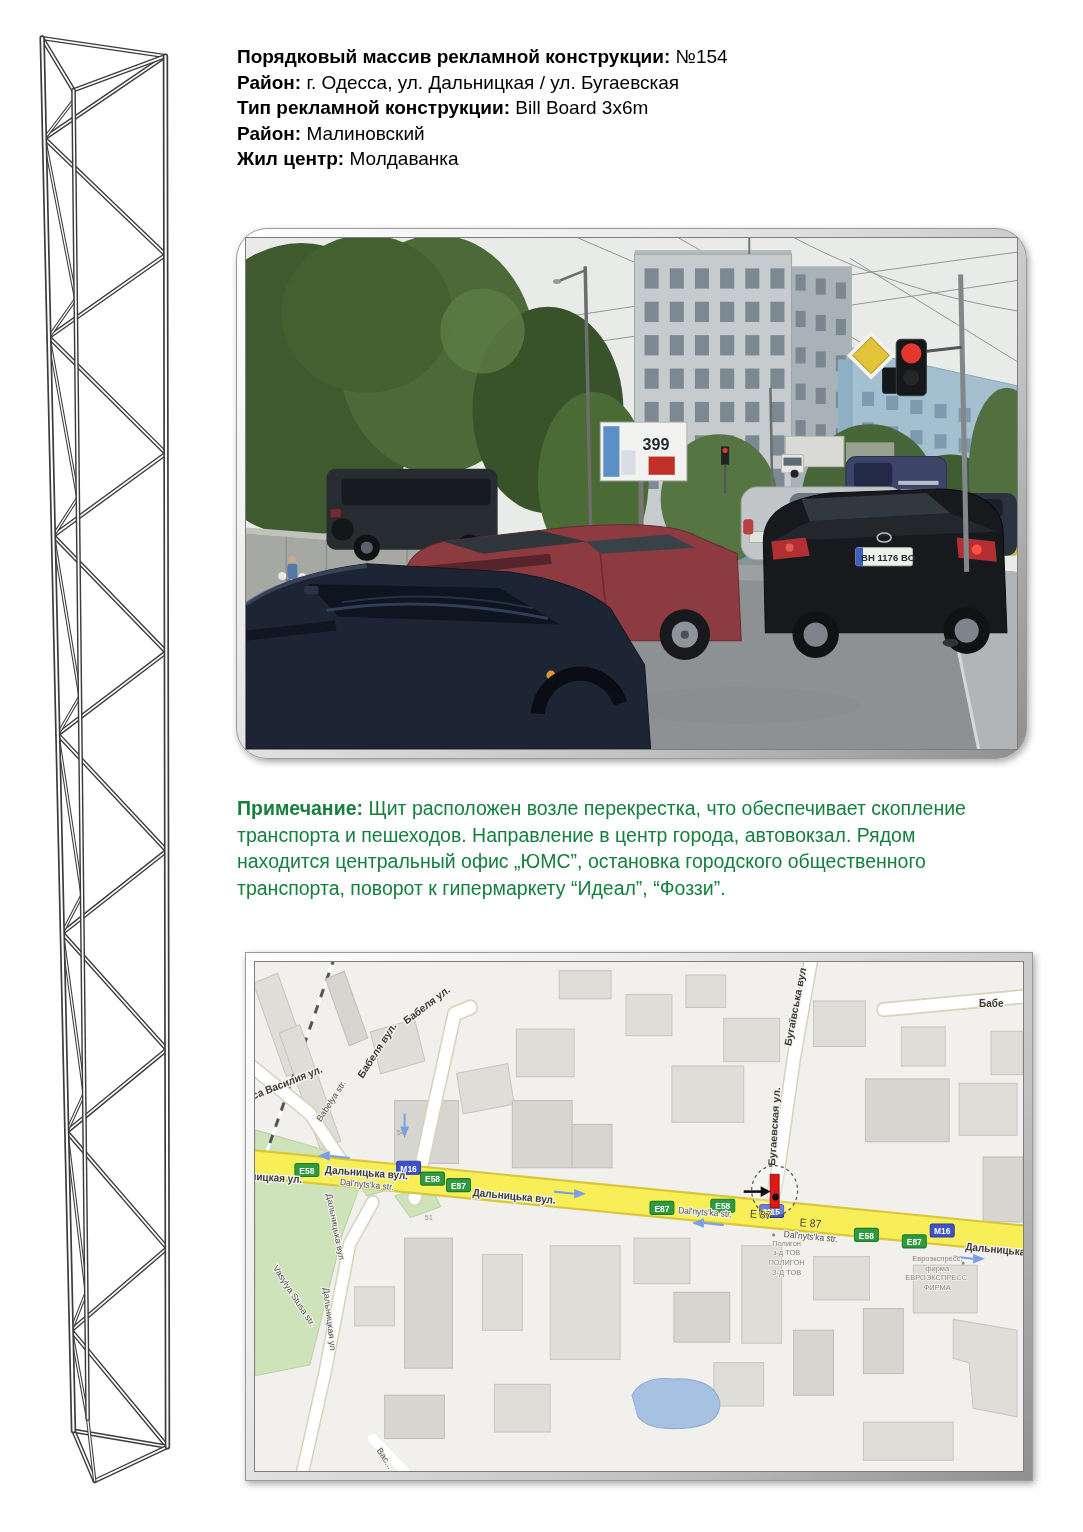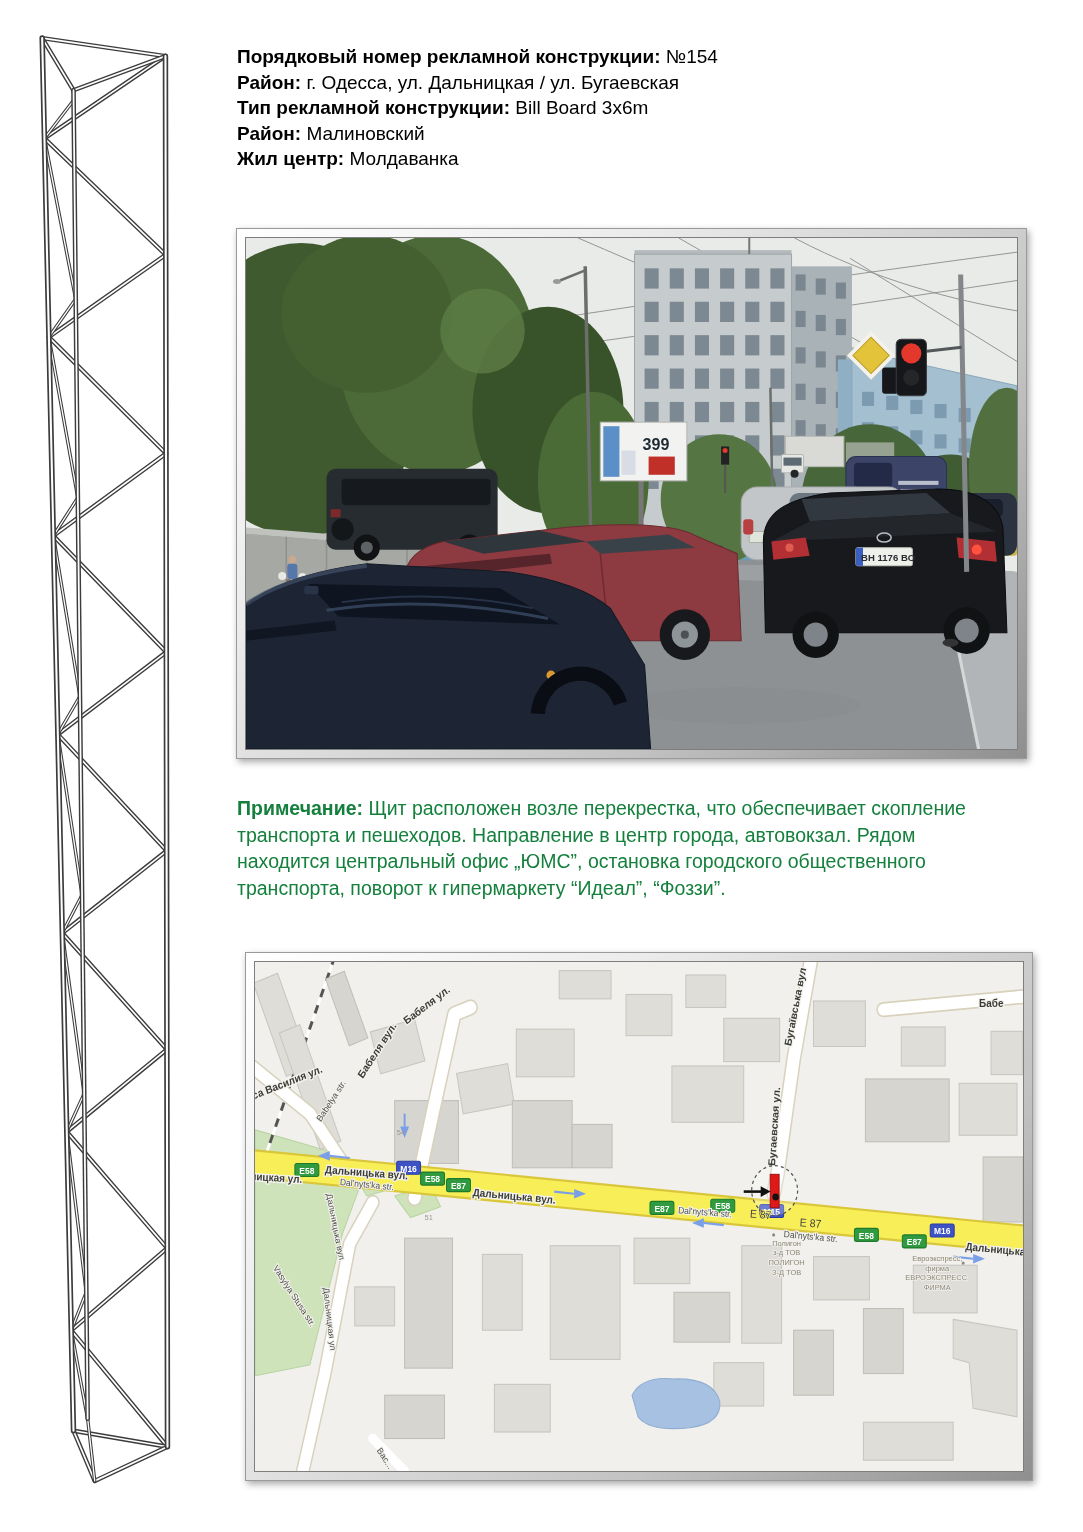--- a/index.html
+++ b/index.html
@@ -10,21 +10,21 @@
   .tower{position:absolute;left:26px;top:16px;width:192px;height:1500px;}
   .tower svg{width:100%;height:100%;display:block;}
 
   
   .hdr{position:absolute;left:237px;top:44px;width:810px;font-size:19px;line-height:25.5px;color:#000;}
   .hdr b{font-weight:bold;}
 
   
   .frame{position:absolute;border:1px solid #9a9a9a;background:linear-gradient(135deg,#ffffff 0%,#ececec 30%,#c2c2c2 70%,#8f8f8f 100%);box-shadow:2px 3px 7px rgba(0,0,0,.35);padding:8px;box-sizing:border-box;}
   .frame-inner{border:1px solid #7e7e7e;background:#fff;width:100%;height:100%;box-sizing:border-box;overflow:hidden;display:flex;flex-direction:column;}
-  .photo-frame{left:236px;top:228px;width:791px;height:531px;}
+  .photo-frame{left:236px;top:228px;width:791px;height:531px;border-radius:31px;}
   .map-frame{left:245px;top:952px;width:788px;height:529px;}
   .frame-inner svg{display:block;width:100%;flex:1;}
 
   
   .note{position:absolute;left:237px;top:795px;width:752px;font-size:19.5px;line-height:26.5px;color:#15803d;}
   .note b{font-weight:bold;}
 
   
   .map-caption{height:40px;flex:0 0 40px;display:flex;align-items:center;justify-content:center;
     background:linear-gradient(180deg,#ffffff 0%,#e6e6e6 22%,#bdbdbd 55%,#8d8d8d 85%,#b7b7b7 100%);
@@ -131,21 +131,21 @@
           <line x1="16" y1="22" x2="47" y2="1410" stroke="#ffffff" stroke-width="2.052" stroke-linecap="round"></line>
           <line x1="138" y1="40" x2="140" y2="1426" stroke="#3c3c3c" stroke-width="5.4" stroke-linecap="round"></line>
           <line x1="138" y1="40" x2="140" y2="1426" stroke="#ffffff" stroke-width="2.052" stroke-linecap="round"></line>
           <line x1="47" y1="74" x2="61" y2="1398" stroke="#3c3c3c" stroke-width="4.6" stroke-linecap="round"></line>
           <line x1="47" y1="74" x2="61" y2="1398" stroke="#ffffff" stroke-width="1.7479999999999998" stroke-linecap="round"></line>
         </g>
     </svg>
   </div>
 
   <div class="hdr">
-    <div><b>Порядковый номер рекламной конструкции:</b> <span>№154</span></div>
+    <div><b>Порядковый массив рекламной конструкции:</b> <span>№154</span></div>
     <div><b>Район:</b> <span>г. Одесса, ул. Дальницкая / ул. Бугаевская</span></div>
     <div><b>Тип рекламной конструкции:</b> <span>Bill Board 3x6m</span></div>
     <div><b>Район:</b> <span>Малиновский</span></div>
     <div><b>Жил центр:</b> <span>Молдаванка</span></div>
   </div>
 
   <div class="frame photo-frame">
     <div class="frame-inner">
       <svg viewBox="0 0 766 505" preserveAspectRatio="none">
 

